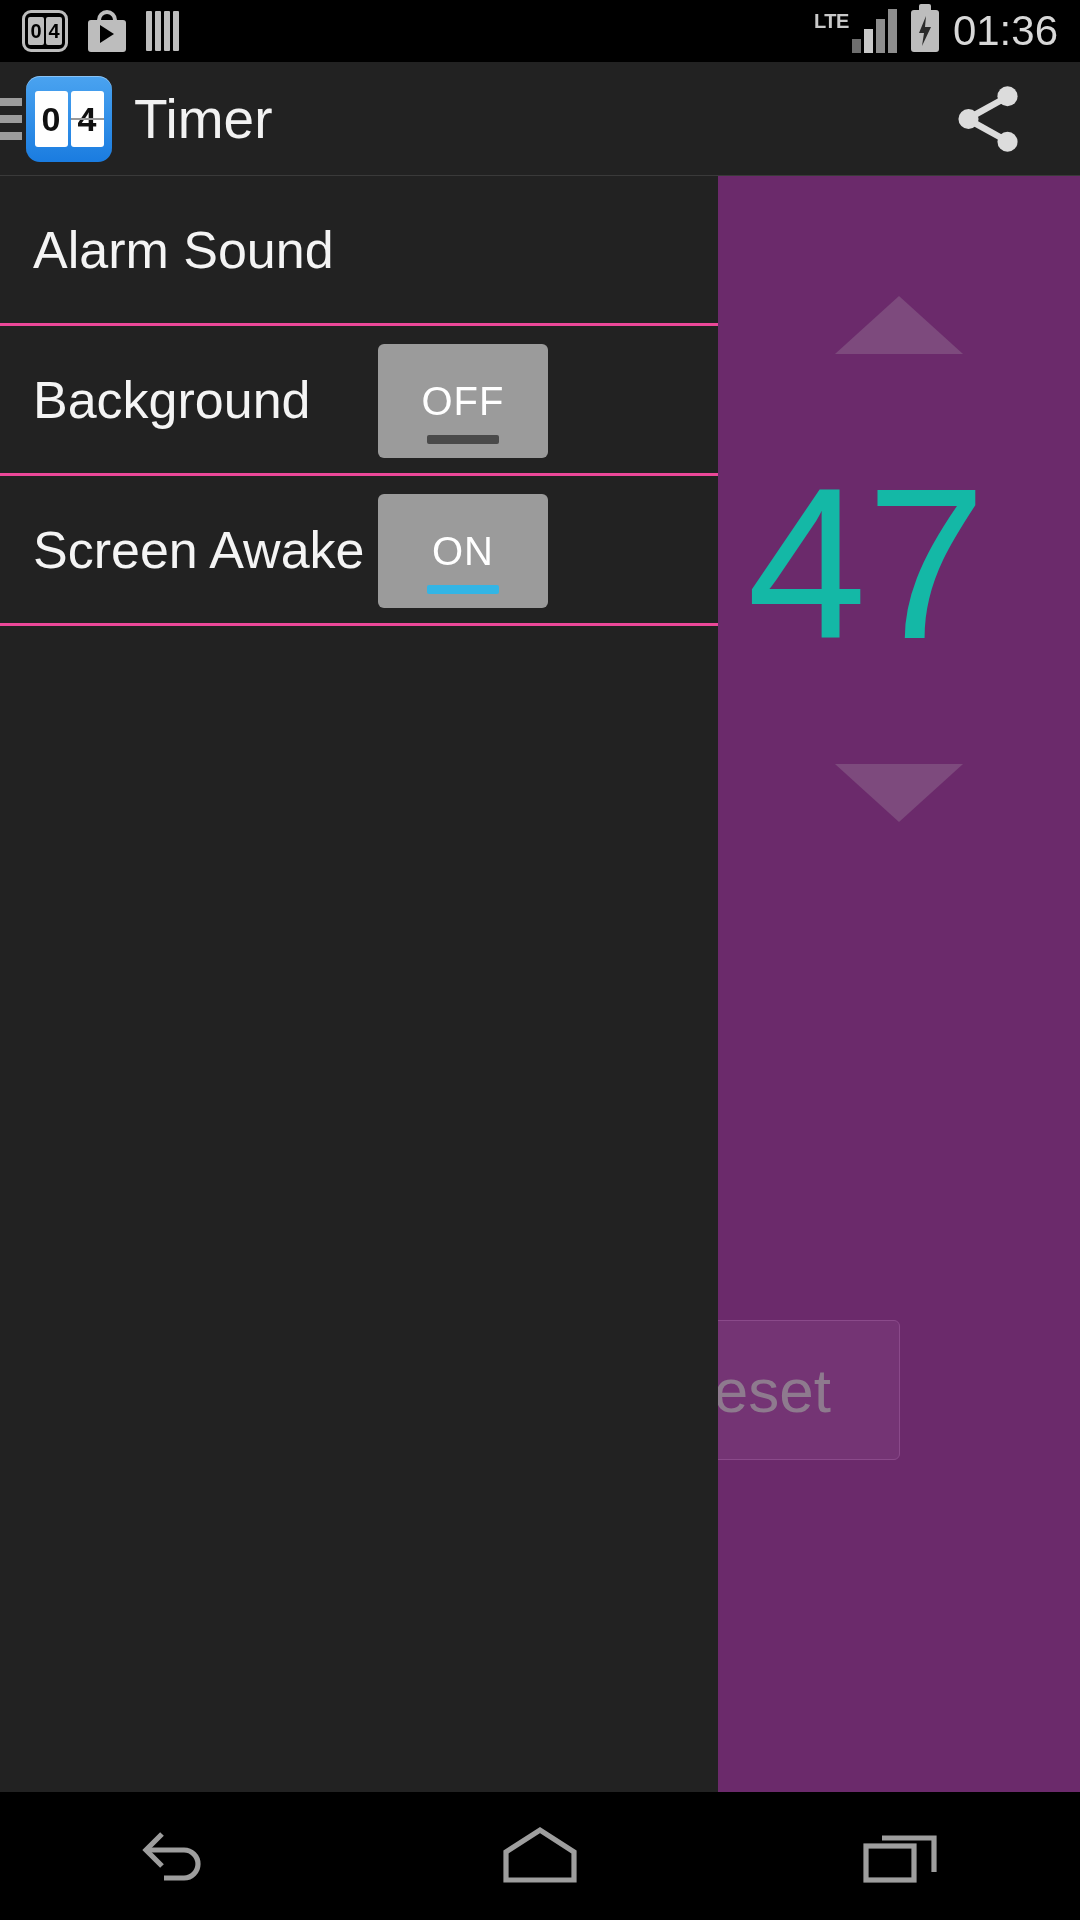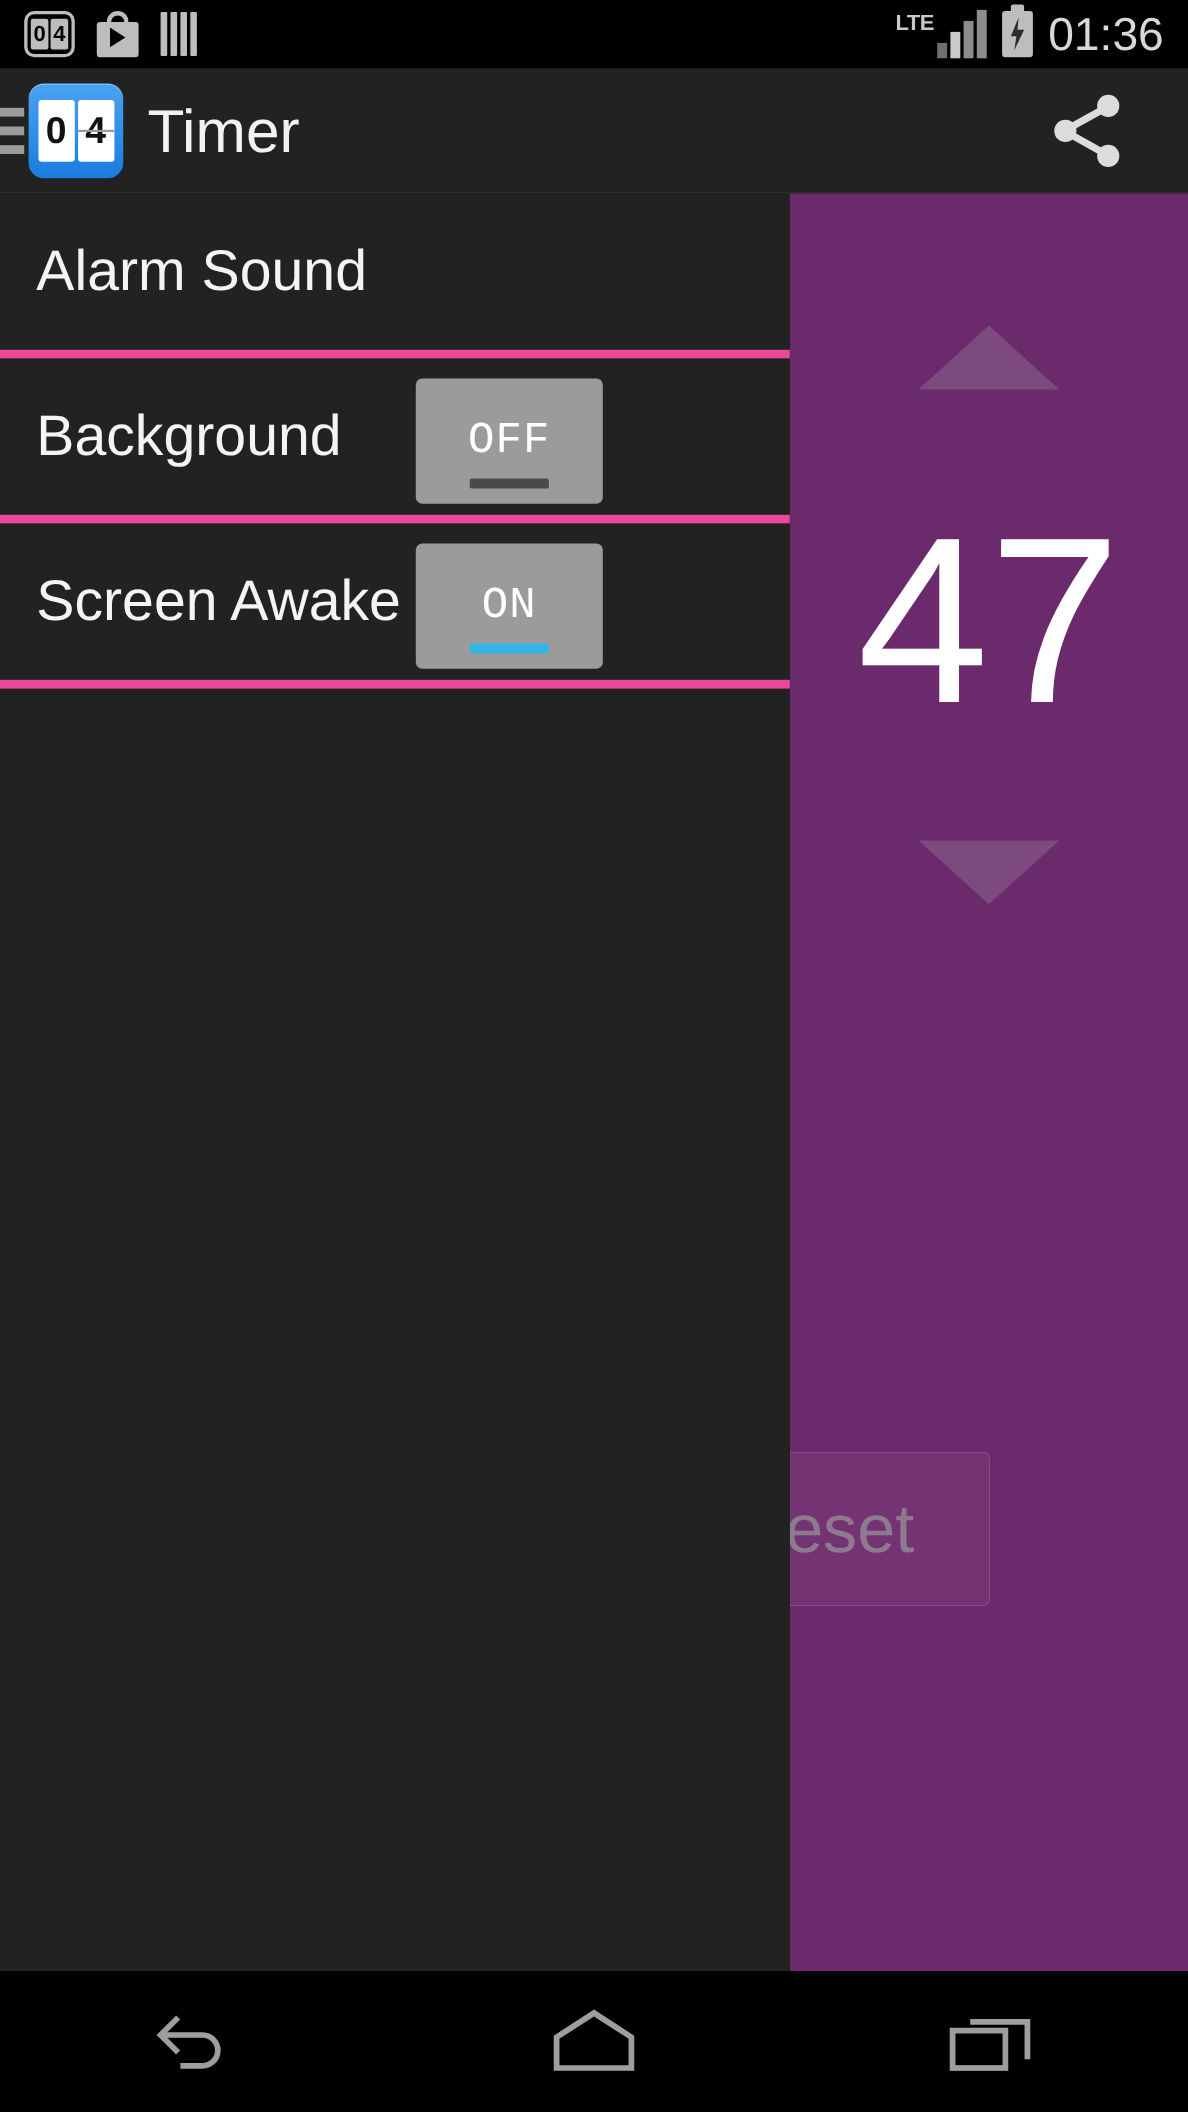--- a/index.html
+++ b/index.html
@@ -97,22 +97,22 @@
   #purple-panel{
     position:absolute; left:718px; top:0; width:362px; height:1616px;
     background:#6b2a6b;
   }
   .tri-up{
     position:absolute; left:50%; transform:translateX(-50%); top:120px;
     width:0; height:0; border-left:64px solid transparent;
     border-right:64px solid transparent; border-bottom:58px solid #7d4a7d;
   }
   #big-number{
-    position:absolute; left:0; right:0; top:280px; text-align:center;
-    color:#ffffff; font-size:215px; line-height:215px; font-weight:300;
+    position:absolute; left:0; right:0; top:280px; 
+    color:#14b8a6; font-size:215px; line-height:215px; font-weight:300;padding-left:29px;
   }
   .tri-down{
     position:absolute; left:50%; transform:translateX(-50%); top:588px;
     width:0; height:0; border-left:64px solid transparent;
     border-right:64px solid transparent; border-top:58px solid #7d4a7d;
   }
   #reset-btn{
     position:absolute; left:-118px; top:1144px; width:300px; height:140px;
     background:#743474; border:1px solid #8a4a8a; border-radius:6px;
     color:#8e7a8e; font-size:62px; line-height:140px; text-align:center;
@@ -120,29 +120,29 @@
   }
 
   
   #drawer{
     position:absolute; left:0; top:0; width:718px; height:1616px;
     background:#222222;
   }
   .drawer-item{
     position:relative; width:718px; height:150px;
     display:flex; align-items:center; background:#222222;
-    border-bottom:8px solid #ec4899;
+    border-bottom:3px solid #ec4899;
   }
   .drawer-item .label{
     margin-left:33px; color:#f4f4f4; font-size:52px; font-weight:400;
   }
   .toggle{
     position:absolute; right:170px; top:18px;
     width:170px; height:114px; background:#9b9b9b; border-radius:6px;
-    display:flex; align-items:center; justify-content:center;font-family:Liberation Mono, monospace;
+    display:flex; align-items:center; justify-content:center;
   }
   .toggle .t-label{ color:#fff; font-size:40px; font-weight:400; letter-spacing:1px; }
   .toggle .t-bar{
     position:absolute; bottom:14px; left:50%; transform:translateX(-50%);
     width:72px; height:9px; border-radius:2px; background:#4a4a4a;
   }
   .toggle.on .t-bar{ background:#33b5e5; }
   #drawer-fill{
     position:absolute; left:0; top:918px; width:718px; height:698px; background:#222222;
   }

